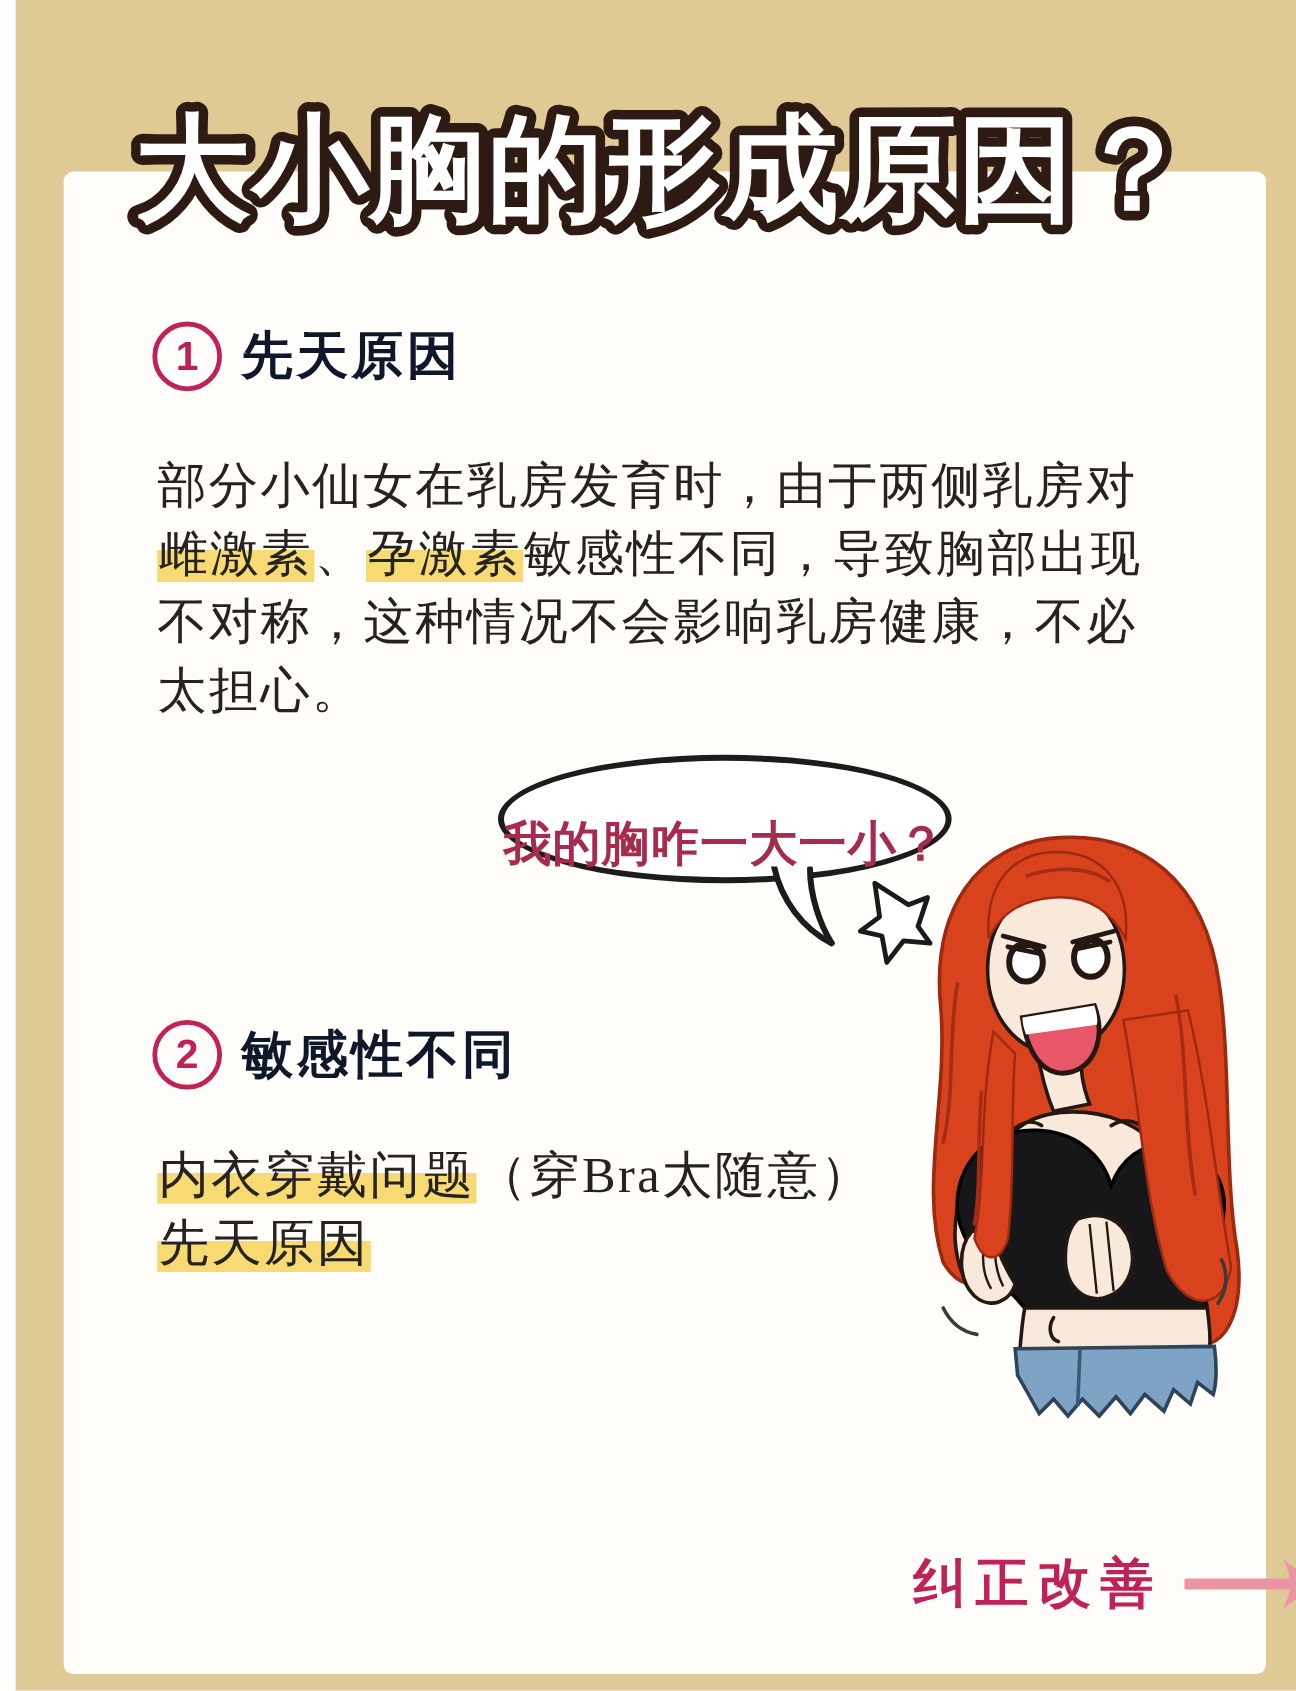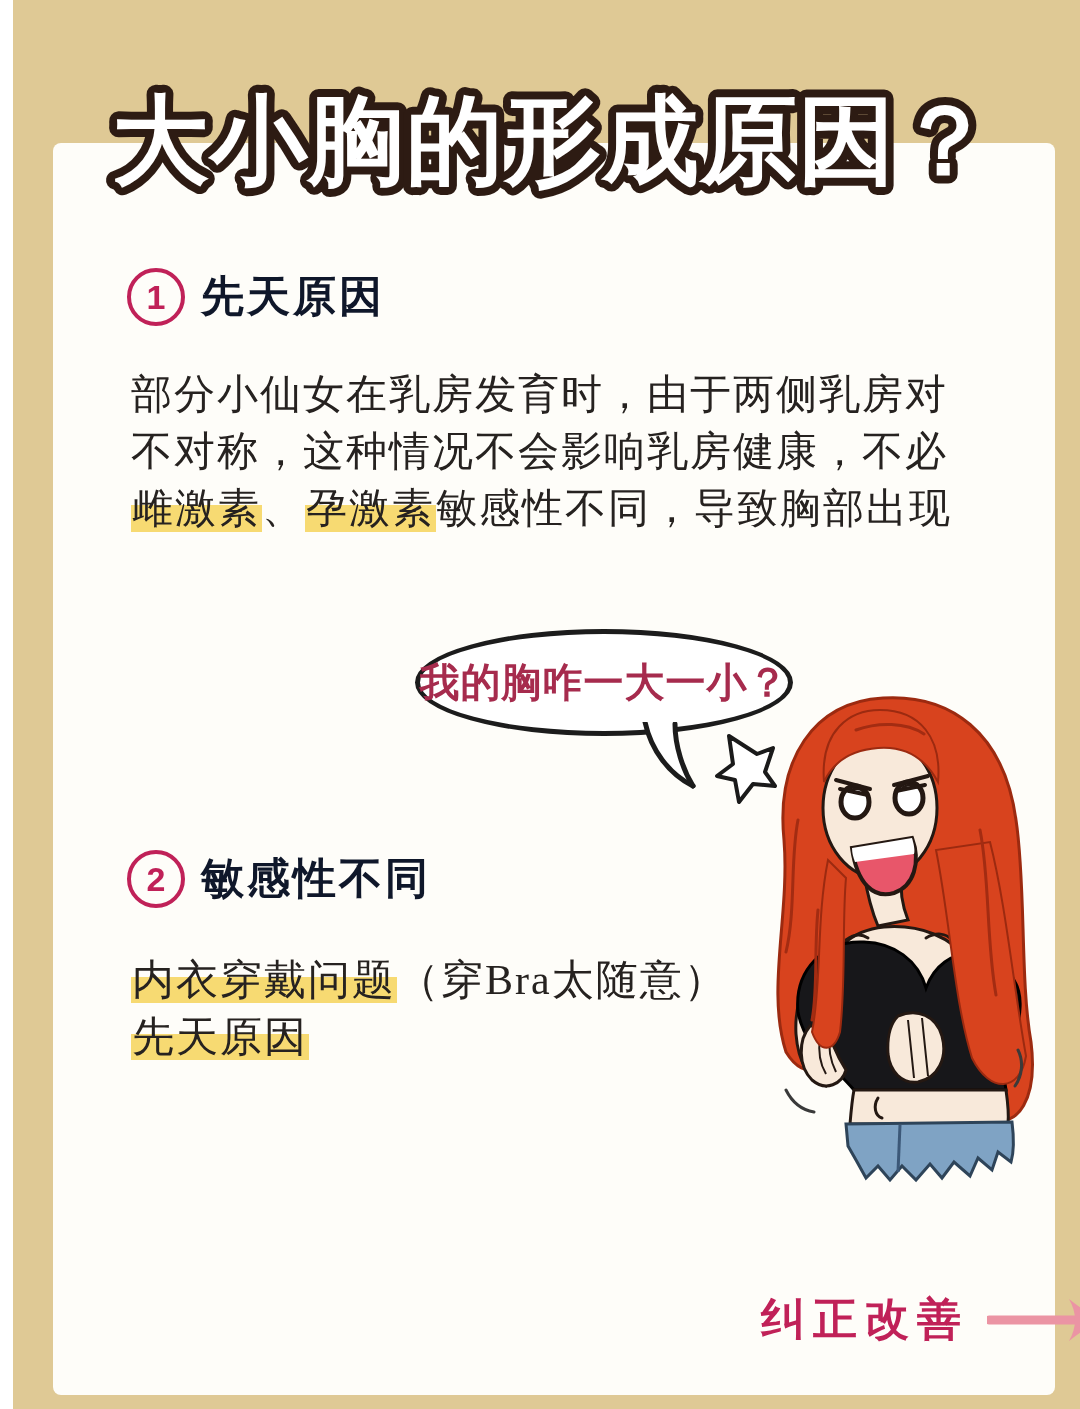--- a/index.html
+++ b/index.html
@@ -14,28 +14,28 @@
 
   
   .sec{position:absolute;display:flex;align-items:center;gap:16px;}
   .sec-1{left:114px;top:268px;}
   .sec-2{left:114px;top:850px;}
   .badge{width:50px;height:50px;border:4px solid #c02158;border-radius:50%;color:#c02158;
     font-size:34px;font-weight:bold;display:flex;align-items:center;justify-content:center;}
   .sec-title{color:#0f172a;font-size:43px;font-weight:900;letter-spacing:3px;}
 
   
-  .para{position:absolute;left:118px;top:366px;width:910px;color:#262220;
+  .para{position:absolute;left:118px;top:376px;width:910px;color:#262220;
     font-family:"DejaVu Serif","Liberation Serif",serif;font-size:41px;line-height:57px;letter-spacing:2px;}
   .para .pline{white-space:nowrap;}
   .hl{background:linear-gradient(to top,#f7da72 56%,rgba(247,218,114,0) 56%);padding:0 1px;}
 
   
   .bubble{position:absolute;left:402px;top:629px;width:368px;height:97px;background:#ffffff;
-    border:5px solid #1c1c1c;border-radius:50%;display:flex;align-items:center;justify-content:center;}
+    border:5px solid #1c1c1c;border-radius:50%;display:flex;align-items:flex-end;justify-content:center;}
   .bubble-text{color:#a62b4d;font-size:40px;font-weight:bold;letter-spacing:1px;
     font-family:"DejaVu Serif","Liberation Serif",serif;white-space:nowrap;}
   .tail-svg{position:absolute;left:612px;top:722px;width:90px;height:70px;}
   .burst-svg{position:absolute;left:702px;top:734px;width:64px;height:72px;}
 
   
   .list{position:absolute;left:118px;top:952px;color:#262220;
     font-family:Liberation Serif, serif;font-size:42px;line-height:57px;letter-spacing:2px;}
   .list .lline{white-space:nowrap;}
 
@@ -58,22 +58,23 @@
     <text x="540" y="118" text-anchor="middle">大小胸的形成原因？</text>
   </svg>
 
   <div class="sec sec-1">
     <div class="badge">1</div>
     <div class="sec-title">先天原因</div>
   </div>
 
   <div class="para">
     <div class="pline">部分小仙女在乳房发育时，由于两侧乳房对</div>
+    <div class="pline"><span class="hl">雌激素</span><span>、</span><span class="hl">孕激素</span><span>敏感性不同，导致胸部出现</span></div>
     <div class="pline">不对称，这种情况不会影响乳房健康，不必</div>
-    <div class="pline"><span class="hl">雌激素</span><span>、</span><span class="hl">孕激素</span><span>敏感性不同，导致胸部出现</span></div>
+    <div class="pline">太担心。</div>
   </div>
 
   <div class="bubble">
     <div class="bubble-text">我的胸咋一大一小？</div>
   </div>
   <svg class="tail-svg" viewBox="0 0 90 70">
     <path d="M20,0 L50,2 C50,24 58,48 68,64 C44,52 26,28 20,0 Z" fill="#ffffff" stroke="none"></path>
     <path d="M20,0 C26,28 44,52 68,64" fill="none" stroke="#1c1c1c" stroke-width="5" stroke-linecap="round"></path>
     <path d="M50,2 C50,24 58,48 68,64" fill="none" stroke="#1c1c1c" stroke-width="5" stroke-linecap="round"></path>
   </svg>

